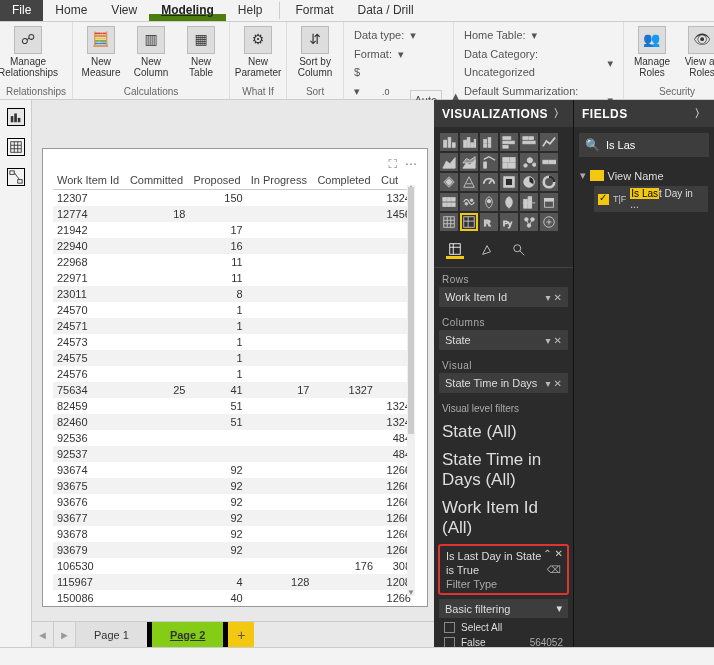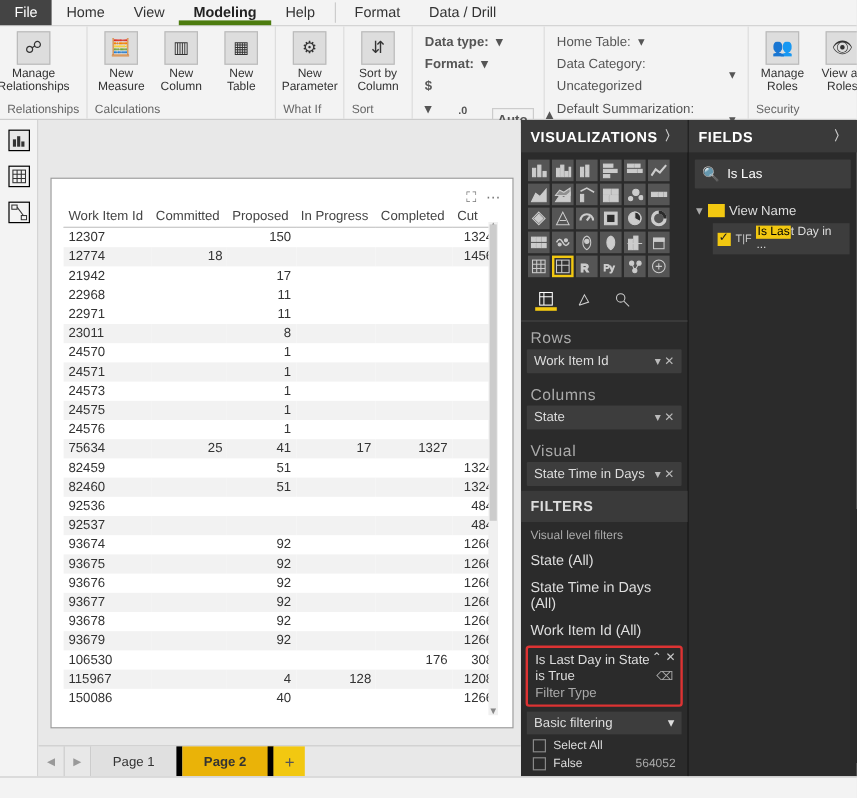--- a/index.html
+++ b/index.html
@@ -1,27 +1,27 @@
 <!DOCTYPE html>
 <html><head>
 <meta charset="utf-8">
 <style>
   * { box-sizing: border-box; margin: 0; padding: 0; font-family: "Segoe UI", sans-serif; }
   body { width: 714px; height: 665px; overflow: hidden; background: #e8e8e8; font-size: 11px; color: #333; }
   
   .top-tabs { display: flex; background: #f3f3f3; height: 22px; border-bottom: 1px solid #ccc; }
   .top-tabs .tab { padding: 3px 12px; cursor: pointer; font-size: 12px; }
   .top-tabs .file { background: #444; color: #fff; }
-  .top-tabs .active { color: #222; border-bottom: 4px solid #4d7c0f; font-weight: bold;}
+  .top-tabs .active { color: #222; border-bottom: 7px solid #4d7c0f; font-weight: bold; text-decoration: underline;}
   .top-tabs .divider { width:1px; background:#ccc; margin: 2px 4px;}
   
   .ribbon { display: flex; background: #f3f3f3; height: 78px; border-bottom: 1px solid #ccc; }
   .rgroup { display:flex; flex-direction:column; border-right:1px solid #ddd; padding: 2px 6px 0 6px;}
   .rgroup .items { display:flex; flex:1; align-items:flex-start; gap:6px; padding-top:2px;}
-  .rgroup .label { text-align:left; font-size:10px; color:#666; padding:2px 0;}
+  .rgroup .label { text-align:center; font-size:10px; color:#666; padding:2px 0;}
   .rbtn { display:flex; flex-direction:column; align-items:center; width:44px; font-size:10px; text-align:center; cursor:pointer; line-height:1.1;}
   .rbtn .ico { width:28px; height:28px; background:#ddd; border:1px solid #bbb; margin-bottom:2px; display:flex; align-items:center; justify-content:center; font-size:14px;}
   .props { flex:1; font-size:11px; color:#555; padding:2px 4px 0 4px; line-height:1.7;}
   .props .row { display:flex; gap:6px; align-items:center;}
   .props .row select, .props .row span { font-size:11px;}
   
   .left-rail { position:absolute; top:100px; left:0; width:32px; bottom:18px; background:#f3f3f3; border-right:1px solid #ccc; display:flex; flex-direction:column; align-items:center; padding-top:8px; gap:12px;}
   .left-rail .lbtn { width:18px; height:18px; border:1px solid #000; display:flex; align-items:center; justify-content:center; font-size:10px; cursor:pointer;}
   .left-rail .lbtn.on { background:#e8e8e8; }
   
@@ -37,40 +37,40 @@
   table.data td:first-child { text-align:left; }
   table.data tr.odd td { background:#f2f2f2; }
   table.data td.cut { width:38px; }
   .vscroll { position:absolute; top:26px; right:0; bottom:0; width:8px; background:#f0f0f0;}
   .vscroll .thumb { position:absolute; top:2px; left:1px; right:1px; height:60%; background:#ccc;}
   .vscroll .arr { position:absolute; left:0; right:0; height:10px; text-align:center; color:#888; font-size:8px;}
   
   .page-tabs { position:absolute; bottom:0; left:0; right:0; height:26px; background:#e8e8e8; display:flex; align-items:center; border-top:1px solid #ccc;}
   .page-tabs .nav { width:22px; text-align:center; color:#999; cursor:pointer; border-right:1px solid #ccc; height:100%; display:flex; align-items:center; justify-content:center;}
   .page-tabs .ptab { padding:0 18px; height:100%; display:flex; align-items:center; cursor:pointer; border-right:5px solid #000000; background:#e0e0e0;}
-  .page-tabs .ptab.active { background:#eab308; font-weight:bold;}
+  .page-tabs .ptab.active { background:#84cc16; font-weight:bold;text-decoration:underline;}
   .page-tabs .add { width:26px; height:100%; display:flex; align-items:center; justify-content:center; background:#F2C811; color:#555; cursor:pointer; font-size:14px;}
   
   .panel { background:#2b2b2b; color:#ddd; display:flex; flex-direction:column; font-size:12px;}
   .panel-header { background:#3a3a3a; color:#fff; padding:6px 8px; font-weight:bold; letter-spacing:0.5px; font-size:12px; display:flex; justify-content:space-between; align-items:center; cursor:pointer;}
   .panel-header .chev { font-size:11px; color:#ccc;}
   .vis-panel { width:140px; border-right:1px solid #111;}
   .fld-panel { width:140px; }
   .viz-grid { display:flex; flex-wrap:wrap; padding:6px 3px 4px 6px; gap:2px;}
   .viz-grid .v { width:18px; height:18px; background:#555; cursor:pointer; display:flex; align-items:center; justify-content:center;}
   .viz-grid .v.sel { border:2px solid #F2C811; background:#333;}
   .tool-row { display:flex; gap:14px; padding:6px 10px 8px 12px; border-bottom:1px solid #444;}
   .tool-row .t { width:18px; height:18px; cursor:pointer; display:flex; align-items:center; justify-content:center; color:#ccc;}
   .tool-row .t.active { border-bottom:3px solid #F2C811; color:#fff;}
-  .sect-label { color:#aaa; font-size:13px; padding:6px 8px 2px 8px; letter-spacing:0.5px;}
+  .sect-label { color:#aaa; font-size:10px; padding:6px 8px 2px 8px; letter-spacing:0.5px;}
   .well { background:#3d3d3d; margin:0 5px 4px 5px; padding:4px 6px; border-radius:1px; display:flex; justify-content:space-between; align-items:center; font-size:11px;}
   .well .act { font-size:10px; color:#bbb; display:flex; gap:3px;}
   .filter-hdr { background:#3a3a3a; padding:6px 8px; font-weight:bold; font-size:12px; letter-spacing:0.5px;}
   .filter-sub { color:#aaa; font-size:10px; padding:6px 8px 4px 8px;}
-  .filter-item { padding:4px 8px; font-size:12px; cursor:pointer;}
+  .filter-item { padding:4px 8px; font-size:17px; cursor:pointer;}
   .filter-box { border:2px solid #d33; margin:2px 4px; padding:3px 6px 2px 6px; position:relative; border-radius:3px;}
   .filter-box .line { font-size:11px; color:#ddd; padding:1px 0;}
   .filter-box .ctrl { position:absolute; top:2px; right:4px; font-size:10px; color:#ccc; display:flex; gap:3px;}
   .filter-box .erase { position:absolute; top:18px; right:6px; font-size:10px; color:#aaa;}
   .dropdown { background:#3d3d3d; margin:2px 5px; padding:3px 6px; display:flex; justify-content:space-between; align-items:center; font-size:11px;}
   .chk-row { display:flex; align-items:flex-end; gap:6px; padding:2px 10px; font-size:10px;}
   .chk-row .box { width:11px; height:11px; border:1px solid #888; display:inline-block;}
   .search { display:flex; align-items:center; padding:5px 6px; background:#3d3d3d; margin:6px 5px; border-radius:1px; gap:6px;}
   .search input { background:transparent; border:none; color:#fff; font-size:11px; outline:none; width:100%;}
   .tree { padding:4px 6px; font-size:11px;}
@@ -136,21 +136,21 @@
   </div>
   <div class="rgroup">
     <div class="items">
       <div class="rbtn">
           <div class="ico">⇵</div>
           <span>Sort by Column</span>
         </div>
     </div>
     <div class="label">Sort</div>
   </div>
-  <div class="rgroup" style="min-width:110px;font-weight:bold;">
+  <div class="rgroup" style="min-width:110px;">
     <div class="props">
       <div class="row">
           <span>Data type:</span>
           <span>▾</span>
         </div>
       <div class="row">
           <span>Format:</span>
           <span>▾</span>
         </div>
       <div class="row"><span>$ ▾  %  ,</span>&nbsp;&nbsp;<span style="font-size:9px;">.0 .00</span>&nbsp;<span style="border:1px solid #ccc; padding:0 4px;">Auto</span><span style="font-size:8px; line-height:0.7; display:inline-flex; flex-direction:column; margin-left:2px;">
@@ -256,20 +256,28 @@
                 <td class="cut">1456</td>
               </tr>
               <tr>
                 <td>21942</td>
                 <td></td>
                 <td>17</td>
                 <td></td>
                 <td></td>
                 <td class="cut"></td>
               </tr>
+              <tr class="odd">
+                <td>22940</td>
+                <td></td>
+                <td>16</td>
+                <td></td>
+                <td></td>
+                <td class="cut"></td>
+              </tr>
               <tr>
                 <td>22968</td>
                 <td></td>
                 <td>11</td>
                 <td></td>
                 <td></td>
                 <td class="cut"></td>
               </tr>
               <tr>
                 <td>22971</td>
@@ -703,21 +711,20 @@
       </div>
     <div class="sect-label">Visual</div>
     <div class="well">
         <span>State Time in Days</span>
         <span class="act">
           <span>▾</span>
           <span>✕</span>
         </span>
       </div>
 
-    <div class="filter-hdr">FILTERS</div>
     <div class="filter-sub">Visual level filters</div>
     <div class="filter-item">State (All)</div>
     <div class="filter-item">State Time in Days (All)</div>
     <div class="filter-item">Work Item Id (All)</div>
     <div class="filter-box">
       <div class="ctrl">
           <span>⌃</span>
           <span>✕</span>
         </div>
       <div class="erase">⌫</div>

